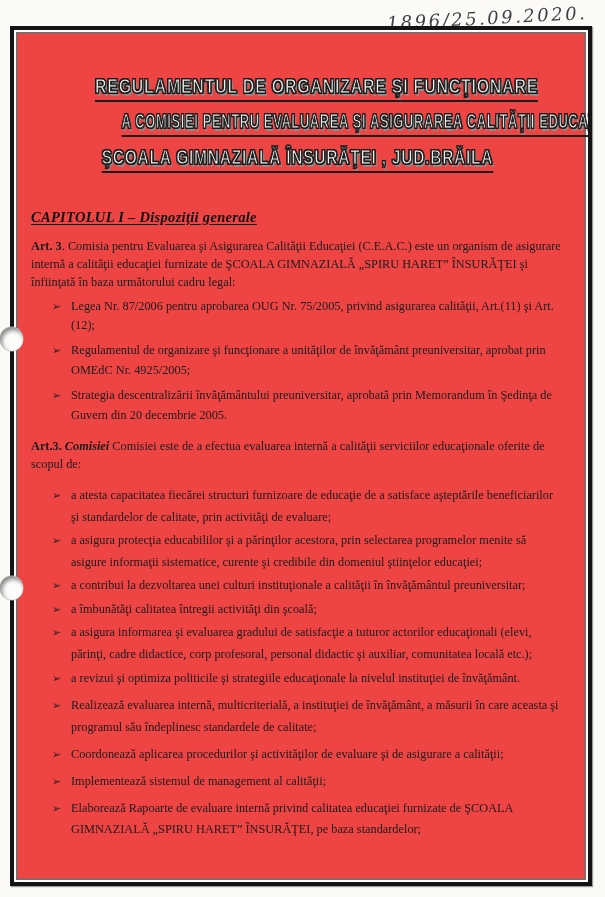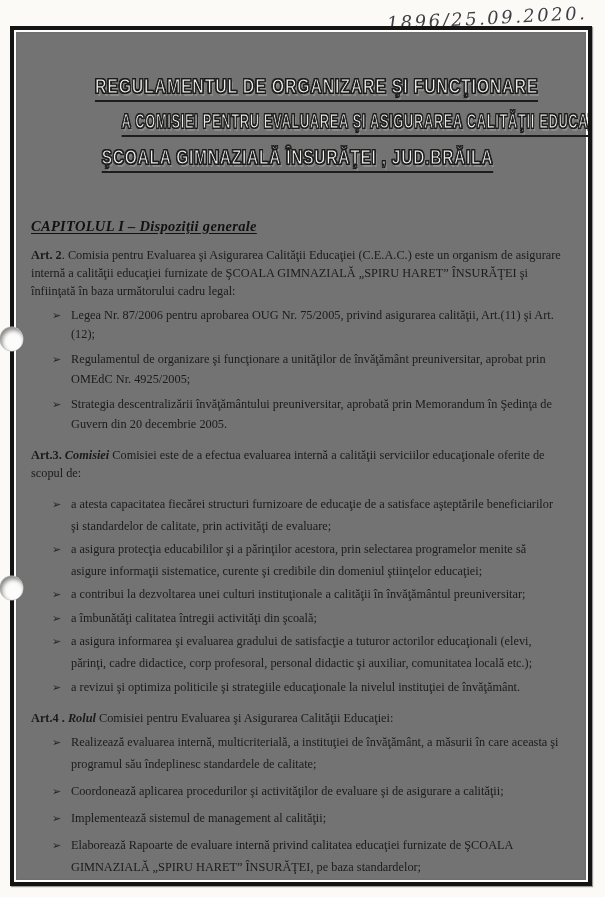--- a/index.html
+++ b/index.html
@@ -16,21 +16,21 @@
     font-size:18px;letter-spacing:2.5px;color:#3e3e44;
     transform:rotate(-3deg);transform-origin:right top;
     white-space:nowrap;
   }
   
   .frame{
     position:absolute;left:10px;top:26px;width:582px;height:860px;
     box-sizing:border-box;
     border:4px solid #141414;
     box-shadow:inset 0 0 0 2px #fdfdfb, inset 0 0 0 3.5px #6f6f6f, 1px 1px 1px #9a9a9a;
-    background:#737373;
+    background:#ef4444;
     padding:40px 24px 6px 17px;
     overflow:hidden;
   }
   
   .hole{
     position:absolute;width:23px;height:24px;border-radius:50%;
     background:#fcfcfa;
     box-shadow:inset 2px 3px 4px rgba(70,70,70,.65), 0 0 0 .5px #bdbdbd;
   }
   .hole-1{left:0px;top:327px;}
@@ -48,21 +48,21 @@
       2.6px 2.6px 0 #8b8b8b;
   }
   .title-line .u{
     display:inline-block;border-bottom:2.5px solid #1d1d1d;padding-bottom:2px;
   }
   .tl-1{font-size:21px;transform:scaleX(.76);}
   .tl-2{font-size:19.5px;transform:scaleX(.66);}
   .tl-3{font-size:21px;transform:scaleX(.74);}
   
   .chapter{
-    margin-top:45px;
+    margin-top:36px;
     font-weight:bold;font-style:italic;font-size:14.5px;
     letter-spacing:.3px;
     text-decoration:underline;
     text-underline-offset:2px;
     color:#111;
   }
   
   .doc-body{font-size:12.3px;}
   .para{margin:11px 0 5px 0;line-height:1.48;text-align:left;}
   .para .lab{font-weight:bold;}
@@ -87,36 +87,35 @@
 
   <div class="title">
     <span class="title-line tl-1"><span class="u">REGULAMENTUL  DE ORGANIZARE ŞI FUNCŢIONARE</span></span>
     <span class="title-line tl-2"><span class="u">A COMISIEI PENTRU EVALUAREA ŞI ASIGURAREA CALITĂŢII  EDUCAŢIEI  LA</span></span>
     <span class="title-line tl-3"><span class="u">ŞCOALA GIMNAZIALĂ ÎNSURĂŢEI , JUD.BRĂILA</span></span>
   </div>
 
   <div class="chapter">CAPITOLUL I – Dispoziţii generale</div>
 
   <div class="doc-body">
-      <p class="para"><span class="lab">Art. 2</span>. Comisia pentru Evaluarea şi Asigurarea Calităţii Educaţiei (C.E.A.C.) este un organism de asigurare internă a calităţii educaţiei furnizate de ŞCOALA GIMNAZIALĂ „SPIRU HARET” ÎNSURĂŢEI şi înfiinţată în baza următorului cadru legal:</p>
+      <p class="para"><span class="lab">Art. 3</span>. Comisia pentru Evaluarea şi Asigurarea Calităţii Educaţiei (C.E.A.C.) este un organism de asigurare internă a calităţii educaţiei furnizate de ŞCOALA GIMNAZIALĂ „SPIRU HARET” ÎNSURĂŢEI şi înfiinţată în baza următorului cadru legal:</p>
       <ul class="blist tight">
         <li><span class="marker">➢</span>Legea Nr. 87/2006 pentru aprobarea OUG Nr. 75/2005, privind asigurarea calităţii, Art.(11) şi Art. (12);</li>
         <li><span class="marker">➢</span>Regulamentul de organizare şi funcţionare a unităţilor de învăţământ preuniversitar, aprobat prin OMEdC Nr. 4925/2005;</li>
         <li><span class="marker">➢</span>Strategia descentralizării învăţământului preuniversitar, aprobată prin Memorandum în Şedinţa de Guvern din 20 decembrie 2005.</li>
       </ul>
       <p class="para"><span class="lab">Art.3.</span><span class="term"> Comisiei</span> Comisiei este de a efectua evaluarea internă a calităţii serviciilor educaţionale oferite de  scopul de:</p>
       <ul class="blist wide">
         <li><span class="marker">➢</span>a atesta capacitatea fiecărei structuri furnizoare de educaţie de a satisface aşteptările beneficiarilor şi standardelor de calitate, prin activităţi de evaluare;</li>
         <li><span class="marker">➢</span>a asigura protecţia educabililor şi a părinţilor acestora, prin selectarea programelor menite să asigure informaţii sistematice, curente şi credibile din domeniul ştiinţelor educaţiei;</li>
         <li><span class="marker">➢</span>a contribui la dezvoltarea unei culturi instituţionale a calităţii în învăţământul preuniversitar;</li>
         <li><span class="marker">➢</span>a îmbunătăţi calitatea întregii activităţi din şcoală;</li>
         <li><span class="marker">➢</span>a asigura informarea şi evaluarea gradului de satisfacţie a tuturor actorilor educaţionali (elevi, părinţi, cadre didactice, corp profesoral, personal didactic şi auxiliar, comunitatea locală etc.);</li>
         <li><span class="marker">➢</span>a revizui şi optimiza politicile şi strategiile educaţionale la nivelul instituţiei de învăţământ.</li>
       </ul>
-      <p class="para"><span class="lab">Art.4 .</span><span class="term"> Rolul</span>  Comisiei pentru Evaluarea şi Asigurarea Calităţii Educaţiei:</p>
       <ul class="blist wide-lg">
         <li><span class="marker">➢</span>Realizează evaluarea internă, multicriterială, a instituţiei de învăţământ, a măsurii în care aceasta şi programul său îndeplinesc standardele de calitate;</li>
         <li><span class="marker">➢</span>Coordonează aplicarea procedurilor şi activităţilor de evaluare şi de asigurare a calităţii;</li>
         <li><span class="marker">➢</span>Implementează sistemul de management al calităţii;</li>
         <li><span class="marker">➢</span>Elaborează Rapoarte de evaluare internă privind calitatea educaţiei furnizate de ŞCOALA GIMNAZIALĂ „SPIRU HARET” ÎNSURĂŢEI, pe baza standardelor;</li>
       </ul>
     </div>
 
 </div>
 

